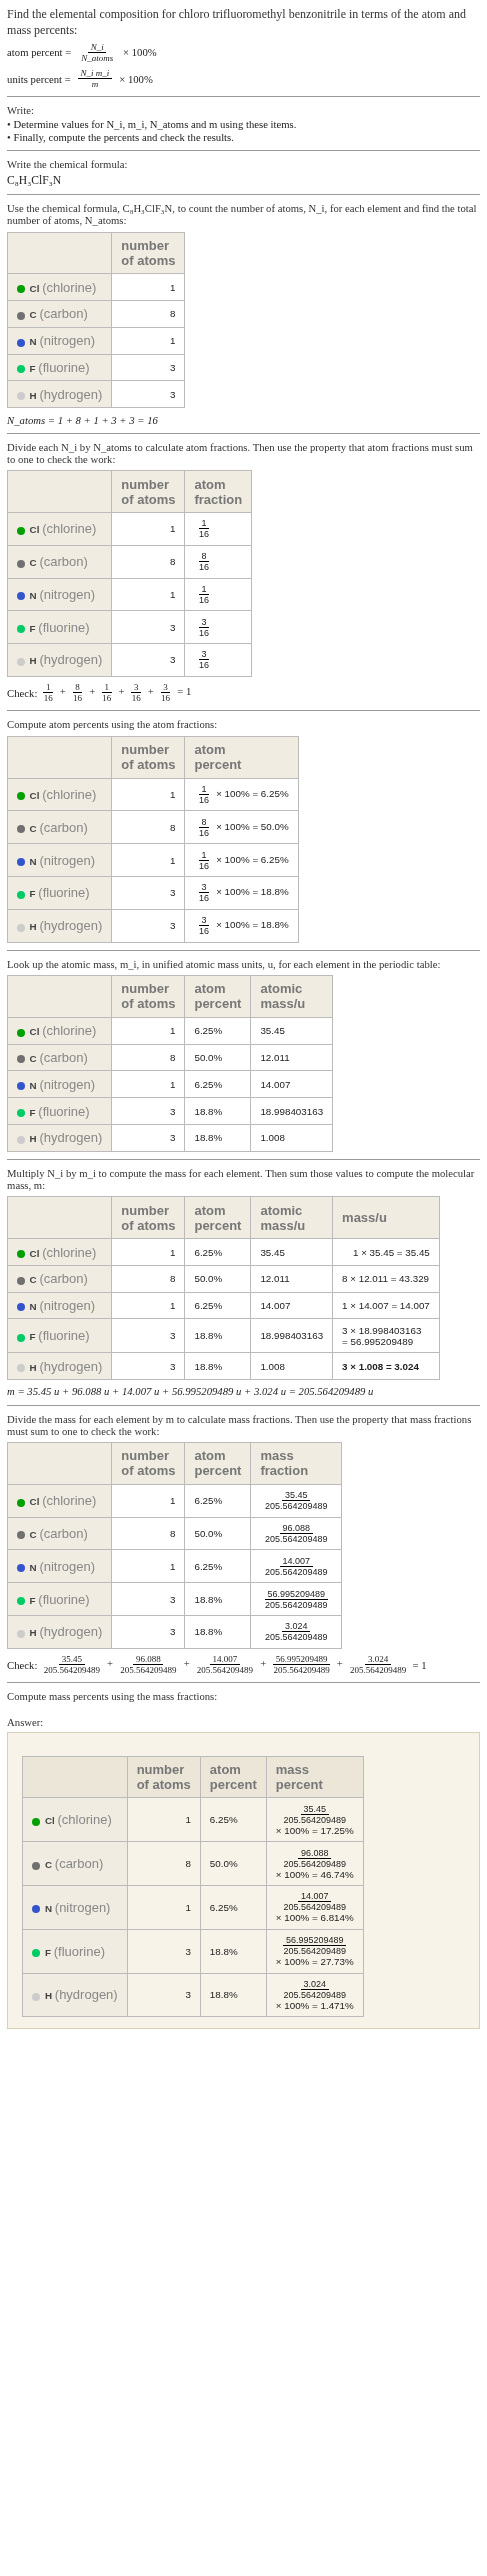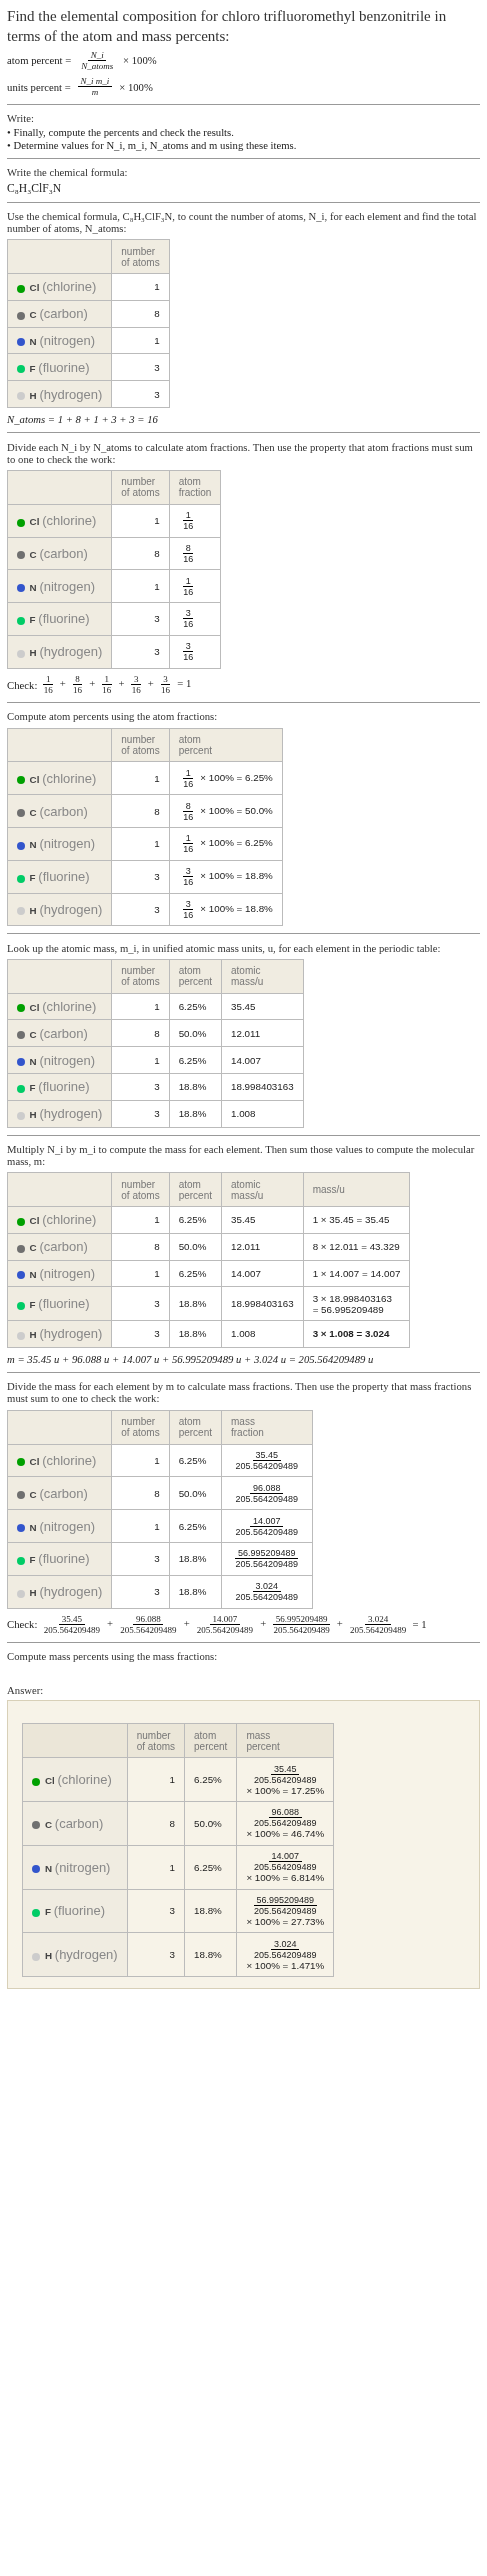--- a/index.html
+++ b/index.html
@@ -7,21 +7,21 @@
     font-family: Georgia, 'Times New Roman', serif;
     font-size: 10.7px;
     color: #222;
     margin: 0;
     padding: 7.1px;
     width: 487px;
     box-sizing: border-box;
   }
   .title {
     font-family: Georgia, serif;
-    font-size: 15px;
+    font-size: 12px;
     color: #333;
     margin-bottom: 3.6px;
     line-height: 1.3;
   }
   .formula {
     font-family: 'Times New Roman', serif;
     font-size: 10.7px;
     margin: 1.8px 0 5.4px 0;
     display: flex;
     align-items: center;
@@ -61,22 +61,22 @@
   }
   th, td {
     border: 0.9px solid #bbb;
     padding: 5.4px 9px;
     text-align: left;
     vertical-align: middle;
   }
   th {
     background: #f0ece1;
     color: #777;
-    font-weight: normal;
-    font-size: 10px;
+    font-weight: bold;
+    font-size: 13px;
   }
   td.first { background: #f0ece1; font-family: Verdana,sans-serif;}
   .dot {
     display:inline-block;
     width:8px; height:8px;
     border-radius:50%;
     margin-right:4.5px;
     vertical-align:middle;
   }
   .sym { font-weight:bold; color:#444; font-family: Verdana,sans-serif;}
@@ -118,22 +118,22 @@
     <span class="num"><i>N_i m_i</i></span>
     <span class="den"><i>m</i></span>
   </span>
   <span>× 100%</span>
 </div>
 
 <hr>
 
 <div class="section-label">Write:</div>
 <div id="plan-list">
+    <div class="bullet">• Determine values for N_i, m_i, N_atoms and m using these items.</div>
     <div class="bullet">• Finally, compute the percents and check the results.</div>
-    <div class="bullet">• Determine values for N_i, m_i, N_atoms and m using these items.</div>
   </div>
 
 <hr>
 
 <div class="section-label">Write the chemical formula:</div>
 <div class="expr" style="font-size:11.6px;">C₈H₃ClF₃N</div>
 
 <hr>
 
 <div class="section-label">Use the chemical formula, C₈H₃ClF₃N, to count the number of atoms, N_i, for each element and find the total number of atoms, N_atoms:</div>
@@ -376,21 +376,21 @@
 mass/u</th>
     <th>mass/u</th>
   </tr>
   </tbody>
     <tbody id="t5">
       <tr>
         <td class="first"><span class="dot" style="background:#00a000"></span><span class="sym">Cl</span> <span class="paren">(chlorine)</span></td>
         <td class="num">1</td>
         <td>6.25%</td>
         <td>35.45</td>
-        <td style="white-space:pre;">1 × 35.45 = 35.45</td>
+        <td style="white-space:pre;text-align:right;">1 × 35.45 = 35.45</td>
       </tr>
       <tr>
         <td class="first"><span class="dot" style="background:#707070"></span><span class="sym">C</span> <span class="paren">(carbon)</span></td>
         <td class="num">8</td>
         <td>50.0%</td>
         <td>12.011</td>
         <td style="white-space:pre;">8 × 12.011 = 43.329</td>
       </tr>
       <tr>
         <td class="first"><span class="dot" style="background:#3355cc"></span><span class="sym">N</span> <span class="paren">(nitrogen)</span></td>
@@ -504,21 +504,21 @@
         <span class="num">3.024</span>
         <span class="den">205.564209489</span>
       </span> </span>
   <span>= 1</span>
 </div>
 
 <hr>
 
 <div class="section-label">Compute mass percents using the mass fractions:</div>
 
-<div class="section-label" style="margin-top:22px;">Answer:</div>
+<div class="section-label" style="margin-top:14px;">Answer:</div>
 <div class="answer-box">
   <div style="width:5.4px;height:100%;background:#d8d0b8;display:inline-block;"></div>
   <table style="margin-left:9px;">
     <tbody>
         <tr>
           <th></th>
       <th style="white-space:pre;">number
 of atoms</th>
       <th style="white-space:pre;">atom
 percent</th>

